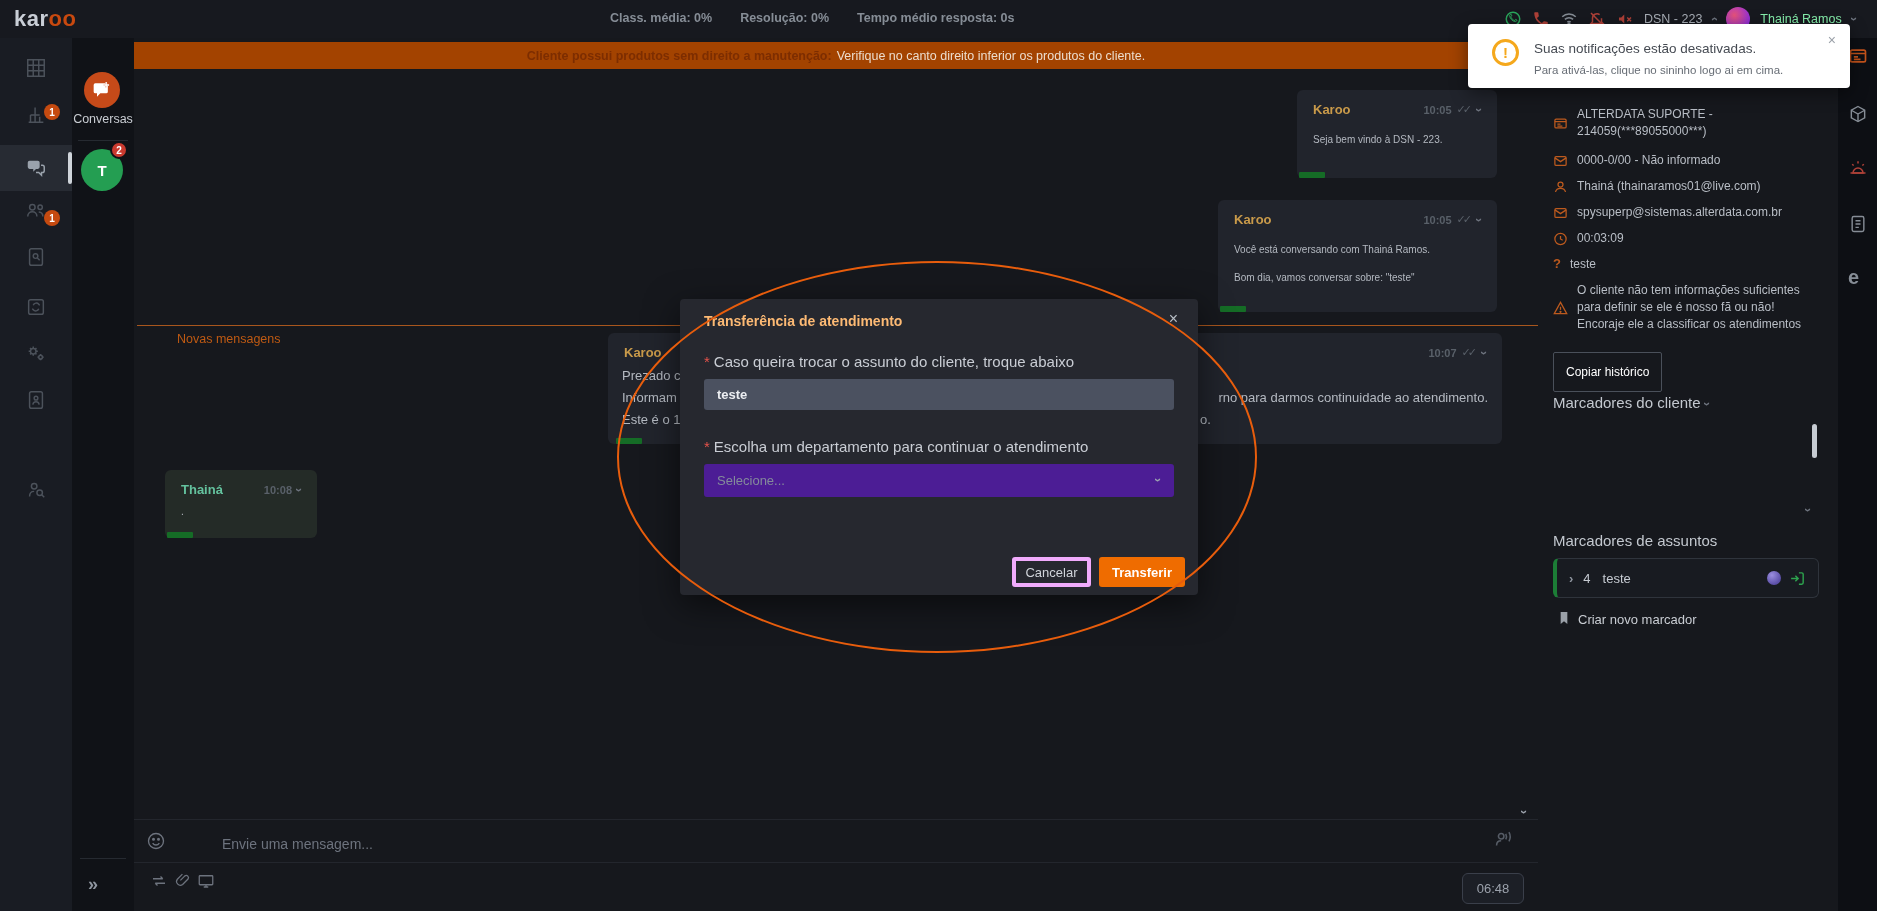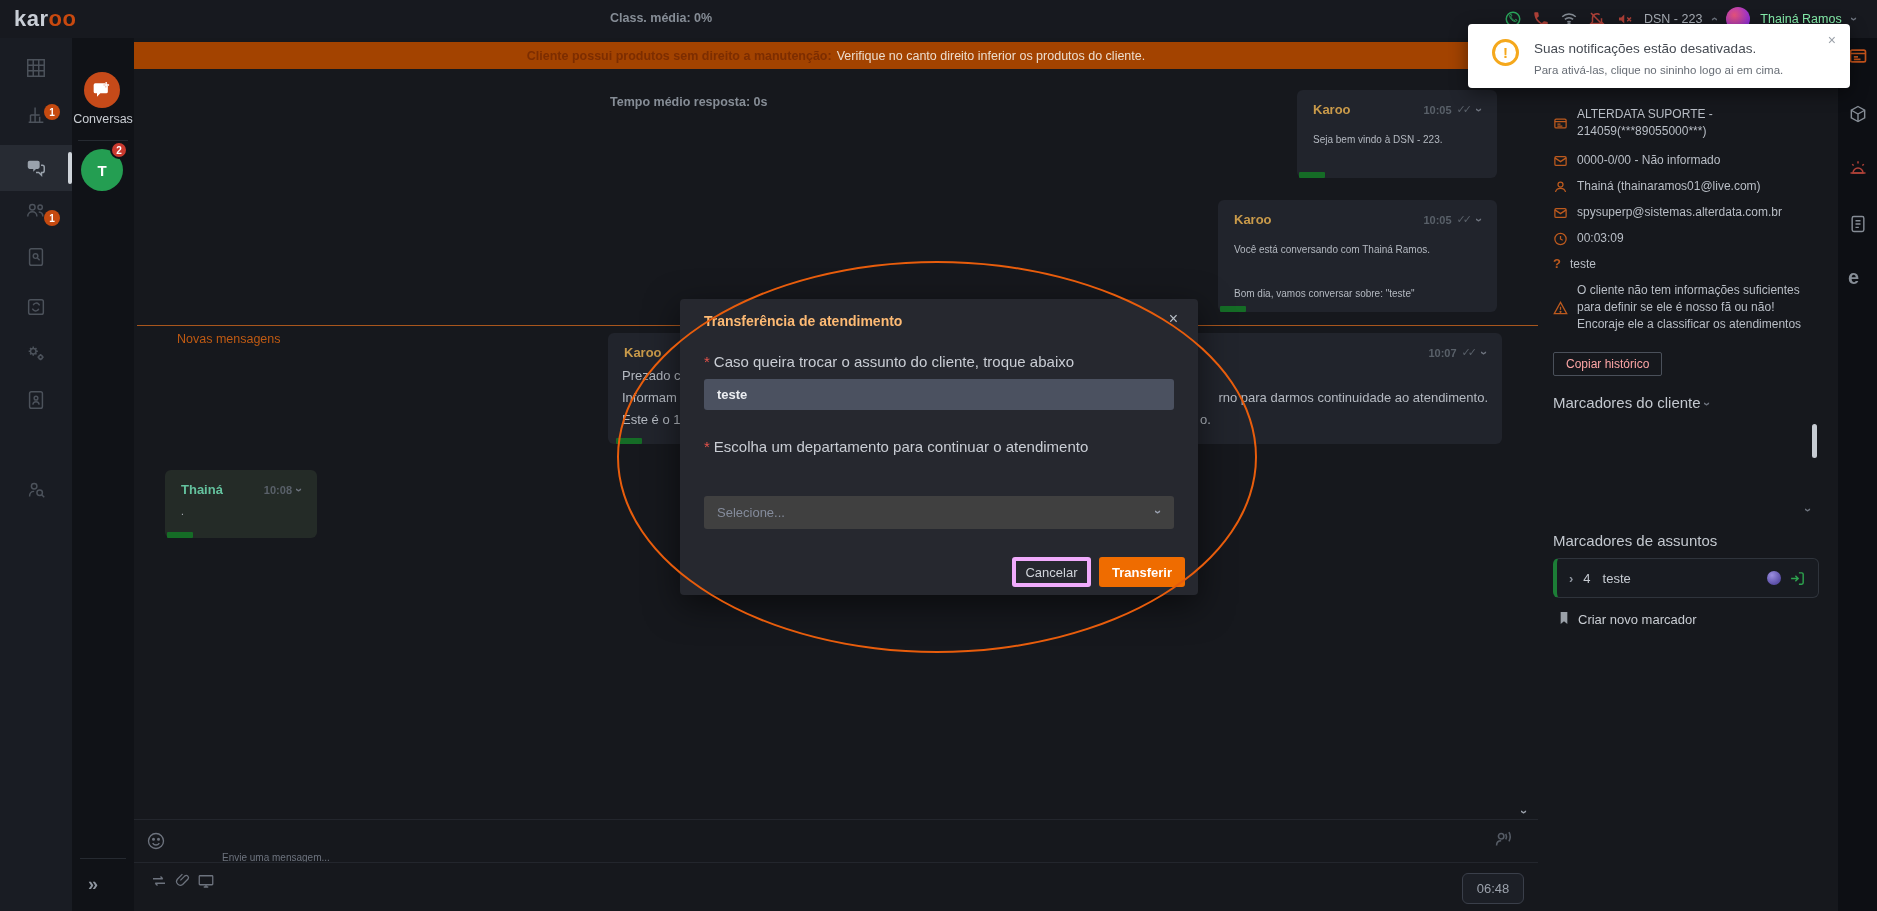--- a/index.html
+++ b/index.html
@@ -6,21 +6,21 @@
   html,body { width:1877px; height:911px; background:#0d0f13; }
   .screen { position:relative; width:1877px; height:911px; background:#16181d;
             font-family:"Liberation Sans",sans-serif; overflow:hidden; }
   .abs { position:absolute; }
 
   
   .topbar { position:absolute; left:0; top:0; width:1877px; height:38px; background:#17191f; }
   .logo { position:absolute; left:14px; top:6px; font-size:22px; font-weight:bold; letter-spacing:.5px; color:#c9ced6; }
   .logo .oo { color:#c8490f; }
   .stats { position:absolute; left:610px; top:11px; display:flex; gap:28px;
-           font-size:12.5px; font-weight:bold; color:#868d96;flex-direction:column; }
+           font-size:12.5px; font-weight:bold; color:#868d96; }
   .tr-cluster { position:absolute; left:1504px; top:7px; height:24px; display:flex; gap:10px; align-items:center; }
   .tb-ic { width:18px; height:18px; display:block; }
   .workspace { font-size:12.5px; color:#aab0b8; white-space:nowrap; }
   .uname { font-size:12.5px; color:#86efac; white-space:nowrap; }
   .avatar { width:24px; height:24px; border-radius:50%;
             background:radial-gradient(circle at 35% 35%, #e8537a, #8a2be2 80%); }
   .cv { display:inline-block; transform:rotate(90deg); font-weight:bold; font-size:12px; color:#6d737e; line-height:1; }
   .cu { display:inline-block; transform:rotate(-90deg); font-weight:bold; font-size:12px; color:#6d737e; line-height:1; }
 
   
@@ -58,53 +58,53 @@
   .b-author { color:#c99a4a; font-weight:bold; font-size:13px; }
   .b-author.teal { color:#64c29e; }
   .b-meta { font-size:11px; color:#596069; display:flex; align-items:center; gap:5px; font-weight:bold; }
   .checks { font-family:"DejaVu Sans",sans-serif; letter-spacing:-3px; padding-right:3px; font-weight:normal; }
   .b-text { color:#b4b9c1; font-size:10px; line-height:22px; }
   .gbar { position:absolute; left:2px; bottom:0; width:26px; height:6px; background:#156c26; border-radius:1px; }
   .frag { position:absolute; color:#b4b9c1; font-size:13px; white-space:nowrap; }
   .nm-line { position:absolute; left:137px; top:325px; width:1401px; height:1px; background:#a8561d; }
   .nm-label { position:absolute; left:177px; top:332px; font-size:12.5px; color:#bf5a13; }
   .hr { position:absolute; height:1px; background:#23262d; }
-  .placeholder { position:absolute; left:222px; top:836px; font-size:10px; color:#6d737e;margin-top:16px; }
+  .placeholder { position:absolute; left:222px; top:836px; font-size:14px; color:#6d737e; }
   .timer { position:absolute; left:1462px; top:873px; width:62px; height:31px; border:1px solid #3a3f4a;
            border-radius:6px; background:#1c1f26; color:#9ba1ab; font-size:13px;
            display:flex; align-items:center; justify-content:center; }
 
   
   .modal { position:absolute; left:680px; top:299px; width:518px; height:296px; background:#26282f;
            border-radius:4px; z-index:50; box-shadow:0 10px 34px rgba(0,0,0,.55); }
   .m-title { position:absolute; left:24px; top:14px; font-size:14px; font-weight:bold; color:#fdba74; }
   .m-close { position:absolute; right:20px; top:11px; font-size:16px; color:#b8bec6; }
   .m-label { position:absolute; left:24px; font-size:15px; color:#c9cdd4; }
   .req { color:#e5534b; margin-right:4px; }
   .m-input { position:absolute; left:24px; top:80px; width:470px; height:31px; background:#4b5160;
              border-radius:3px; color:#eceef2; font-size:13px; font-weight:bold; line-height:31px; padding-left:13px; }
-  .m-select { position:absolute; left:24px; top:165px; width:470px; height:33px; background:#404040;
-              border-radius:3px; color:#848b9b; font-size:13px; line-height:33px; padding-left:13px;margin-top:32px; }
+  .m-select { position:absolute; left:24px; top:165px; width:470px; height:33px; background:#4c1d95;
+              border-radius:3px; color:#848b9b; font-size:13px; line-height:33px; padding-left:13px; }
   .m-select .cv { position:absolute; right:14px; top:10px; color:#9aa1b0; }
   .btn-cancel { position:absolute; left:332px; top:258px; width:79px; height:30px; background:transparent;
                 border:4px solid #f0abfc; border-radius:3px; color:#d0d4da; font-size:13px;
                 display:flex; align-items:center; justify-content:center; }
   .btn-submit { position:absolute; left:419px; top:258px; width:86px; height:30px; background:#ef6c00;
                 border-radius:3px; color:#fff; font-size:13px; font-weight:bold;
                 display:flex; align-items:center; justify-content:center; }
   .ellipse { position:absolute; left:617px; top:261px; width:640px; height:392px; border:2px solid #e85d0c;
              border-radius:50%; z-index:60; pointer-events:none; }
 
   
   .info-row { position:absolute; left:1553px; width:270px; display:flex; gap:9px; }
   .info-ic { width:15px; flex:0 0 15px; padding-top:1px; }
   .info-tx { width:244px; font-size:12px; line-height:17px; color:#b9bec6; }
   .q-ic { color:#bd5a1e; font-weight:bold; font-size:13px; }
-  .copy-btn { position:absolute; left:1553px; top:352px; padding:4px 12px; border:1px solid #4a505a;
-              border-radius:2px; font-size:12px; color:#fca5a5; background:transparent; }
+  .copy-btn { position:absolute; left:1553px; top:352px; padding:12px 12px; border:1px solid #4a505a;
+              border-radius:2px; font-size:12px; color:#ffffff; background:transparent; }
   .sec-title { position:absolute; left:1553px; font-size:15px; color:#c3c8cf; }
   .tags { position:absolute; left:1553px; top:418px; width:254px; }
   .tag { display:inline-block; margin:0 6px 7px 0; padding:3px 9px; border:1px solid #373c44;
          border-radius:3px; font-size:12px; color:#8f96a0; }
   .thumb { position:absolute; left:1812px; top:424px; width:5px; height:34px; background:#c6cbd2; border-radius:3px; }
   .tag-chev { position:absolute; left:1806px; top:504px; }
   .subj-item { position:absolute; left:1553px; top:558px; width:266px; height:40px; border:1px solid #2f343c;
                border-left:4px solid #1c7d36; border-radius:6px; background:#181b21;
                display:flex; align-items:center; padding:0 12px; }
   .subj-item .si-ch { color:#8f96a0; font-size:13px; font-weight:bold; }
@@ -272,21 +272,21 @@
   <div class="bubble" style="left:1218px; top:200px; width:279px; height:112px">
     <div class="bhead">
       <span class="b-author">Karoo</span>
       <span class="b-meta">
           <span>10:05</span>
           <span class="checks">✓✓</span>
           <span class="cv">›</span>
         </span>
     </div>
     <div class="b-text">Você está conversando com Thainá Ramos.</div>
-    <div class="b-text" style="margin-top:22px">Bom dia, vamos conversar sobre: "teste"</div>
+    <div class="b-text" style="margin-top:6px">Bom dia, vamos conversar sobre: "teste"</div>
     <div class="gbar"></div>
   </div>
 
   <div class="nm-line"></div>
   <div class="nm-label">Novas mensagens</div>
 
   <div class="bubble" style="left:608px; top:333px; width:894px; height:111px">
     <div class="bhead">
       <span class="b-author">Karoo</span>
       <span class="b-meta">

